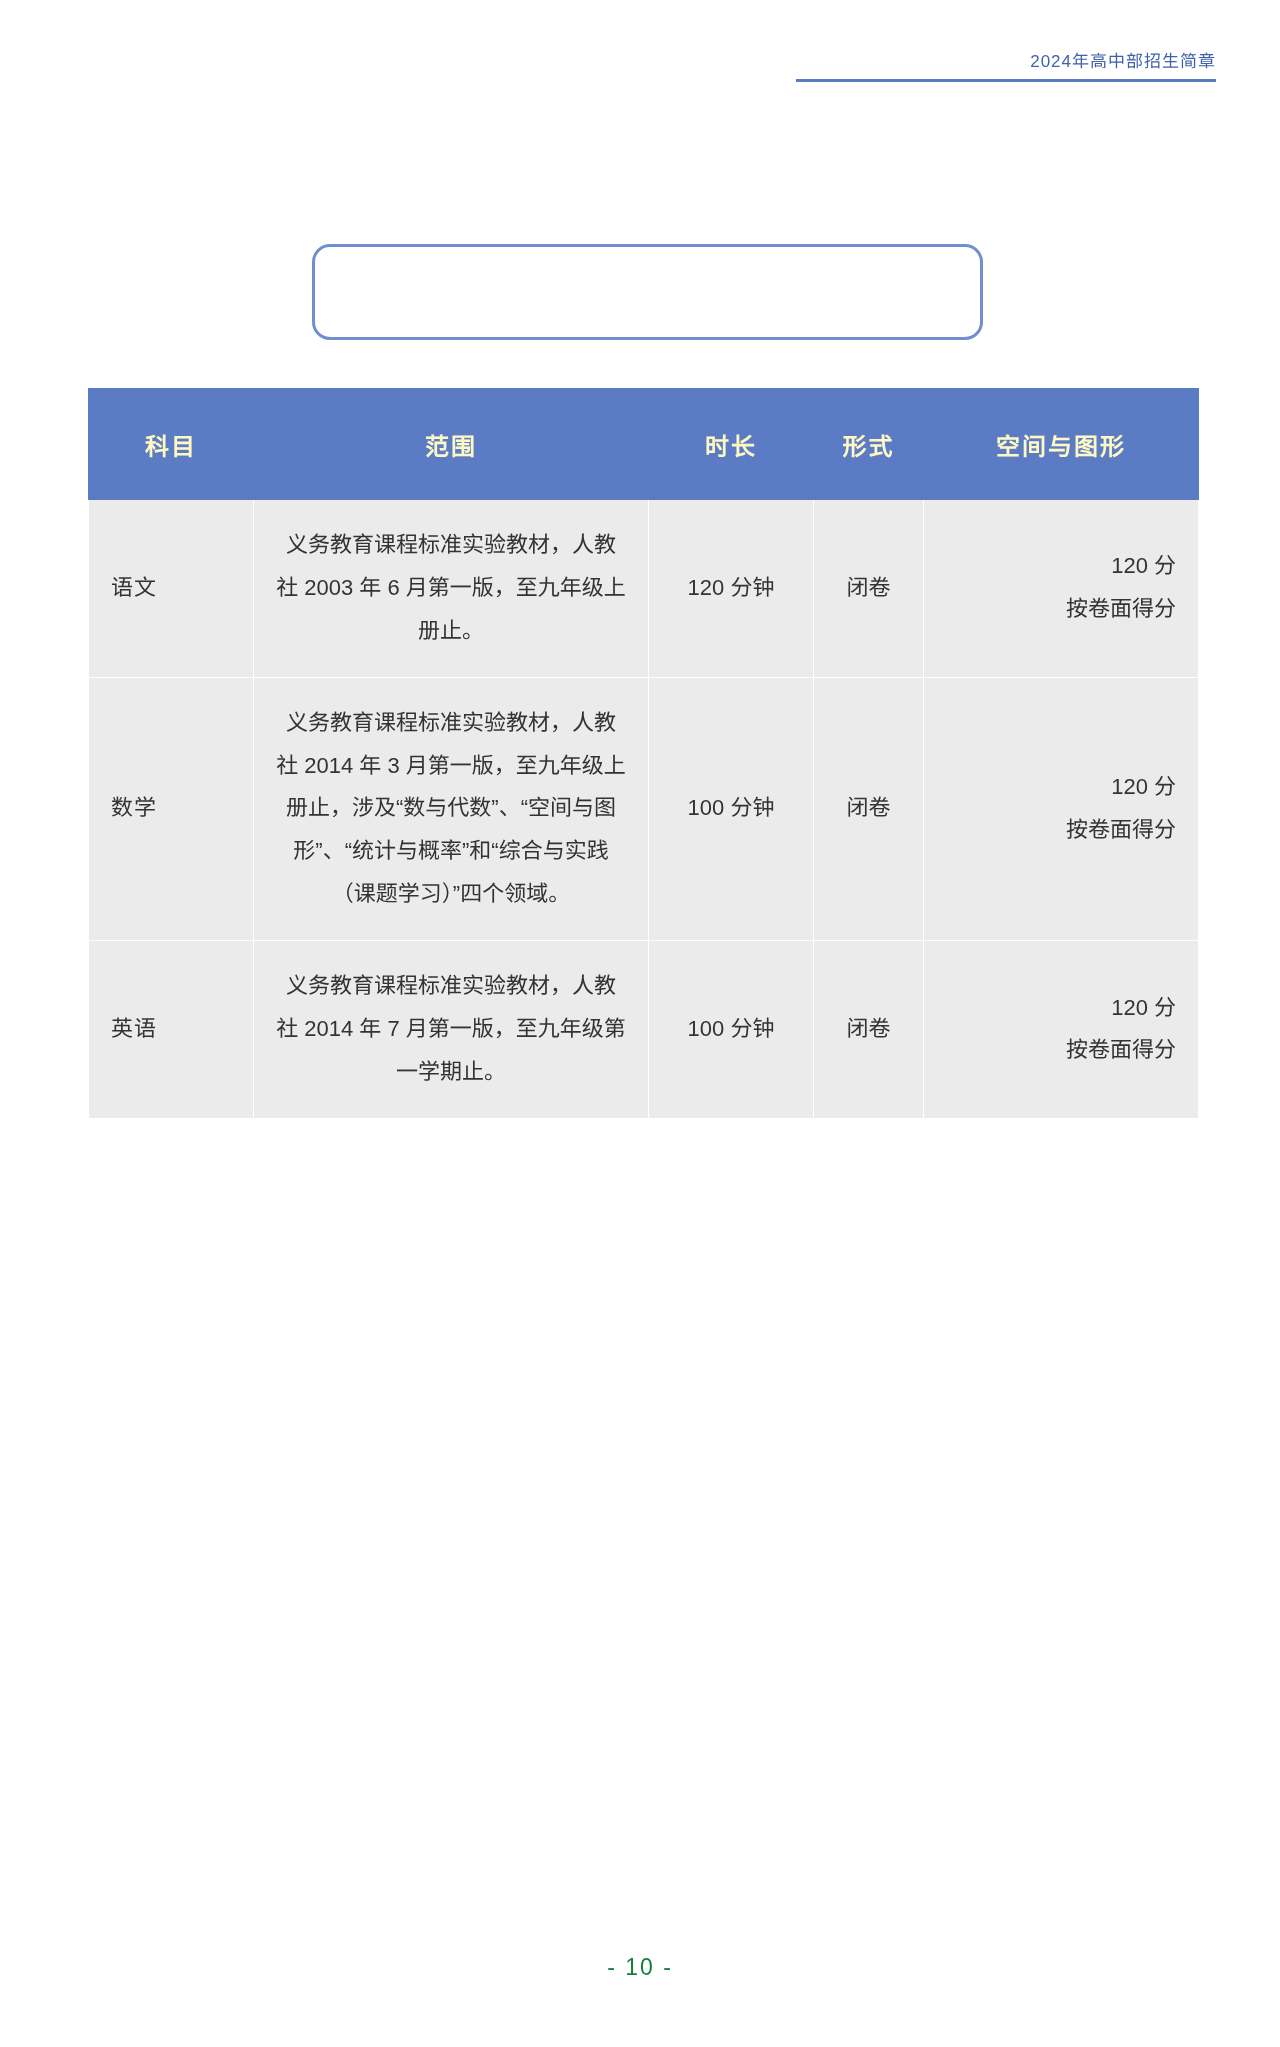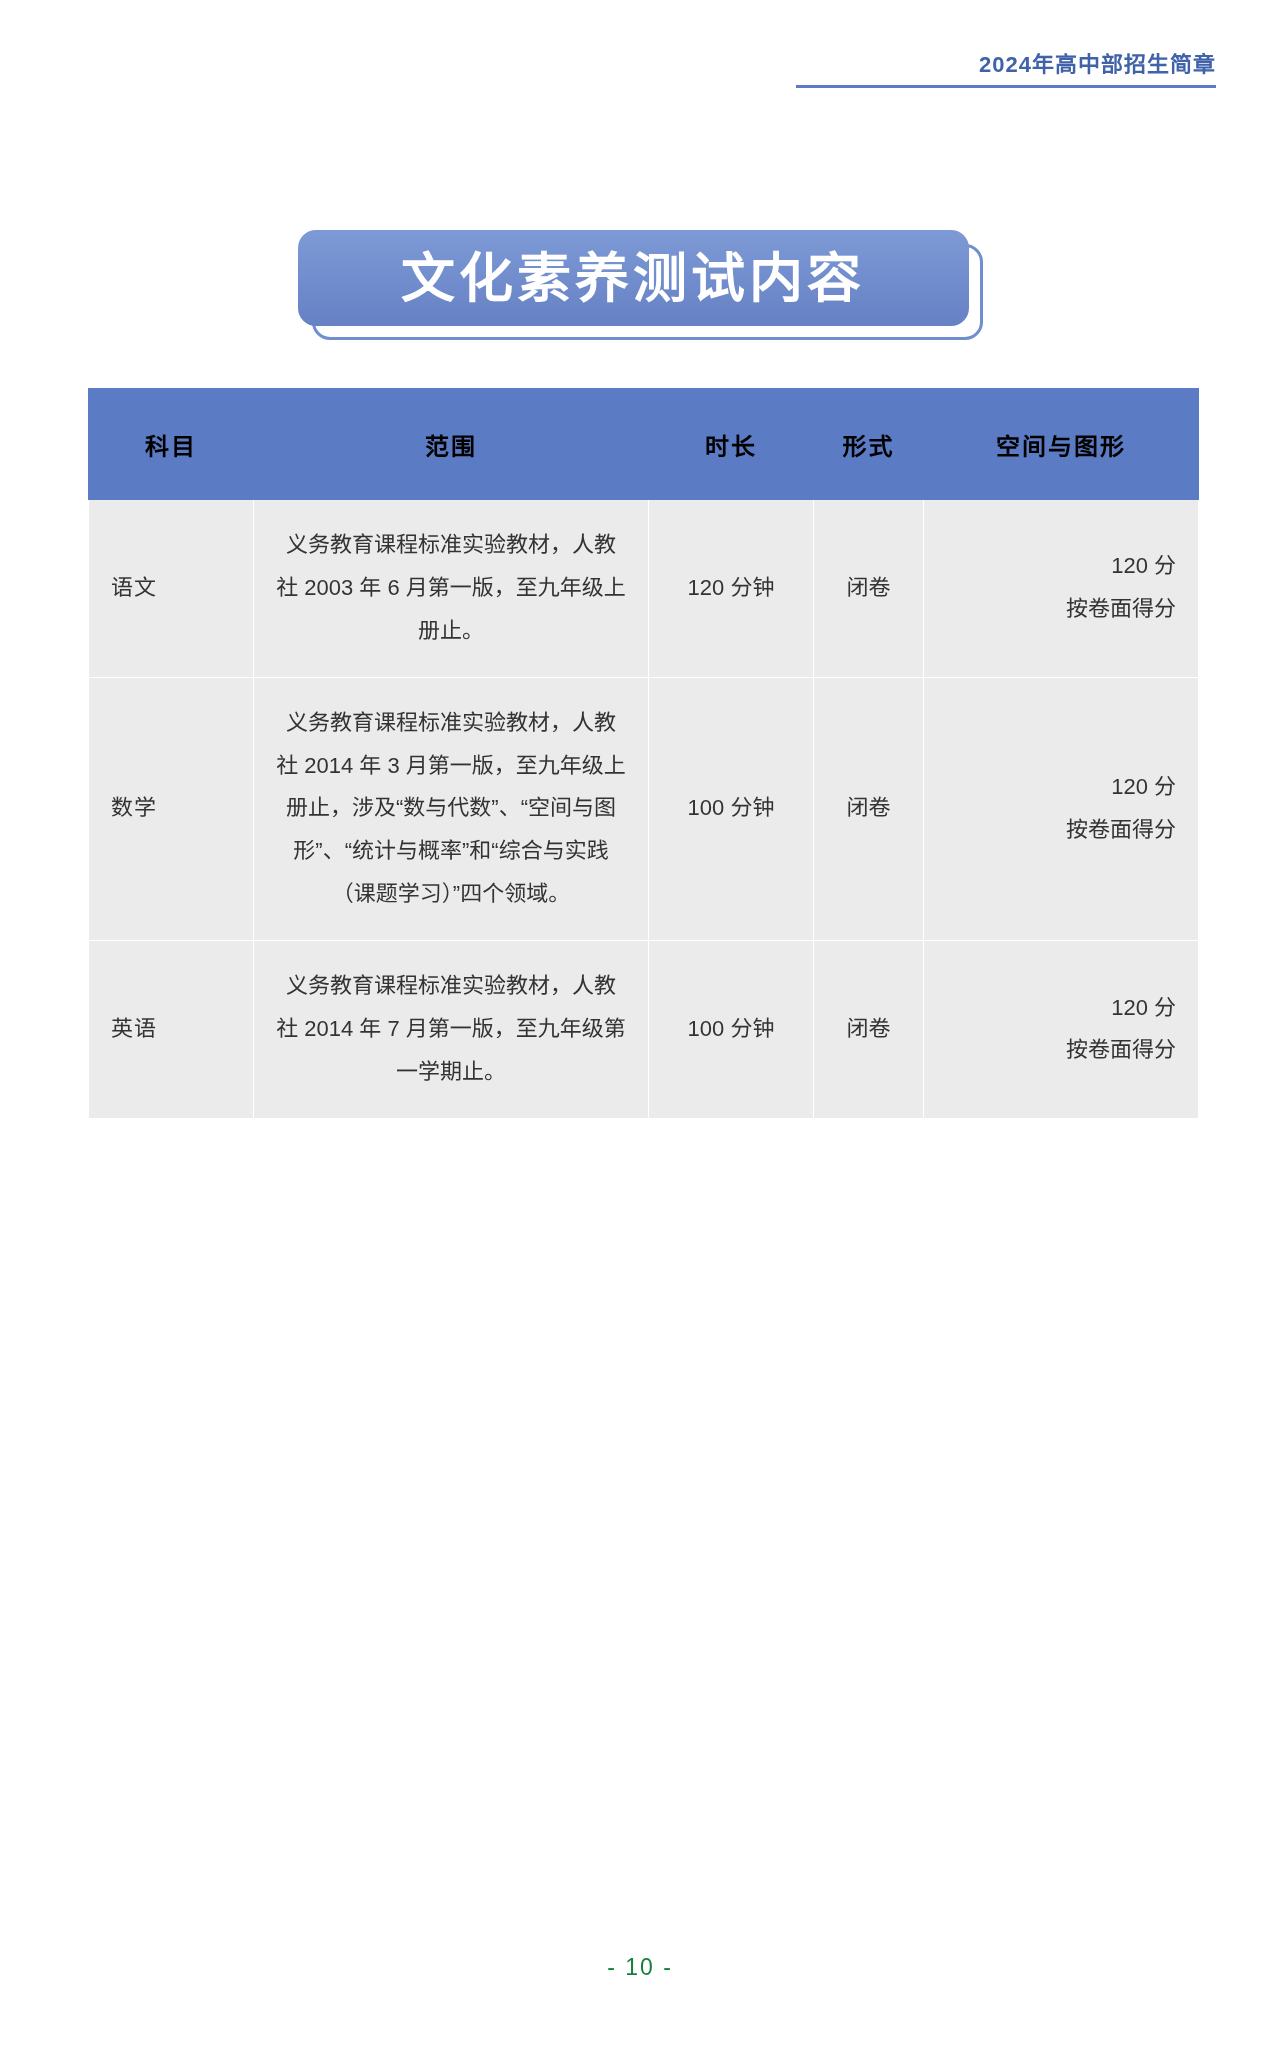--- a/index.html
+++ b/index.html
@@ -18,22 +18,22 @@
 
   
   .page-header {
     position: absolute;
     top: 52px;
     right: 64px;
     width: 420px;
     text-align: right;
   }
   .page-header .header-text {
-    font-size: 22px;
-    font-weight: bold;
+    font-size: 17px;
+    font-weight: normal;
     color: #3f62a8;
     letter-spacing: 1px;
     line-height: 1.2;
     display: block;
   }
   .page-header .header-rule {
     margin-top: 7px;
     height: 3px;
     background: #5b7cc4;
     width: 100%;
@@ -93,21 +93,21 @@
     left: 88px;
     width: 1110px;
   }
   table.content-table {
     border-collapse: collapse;
     width: 1110px;
     table-layout: fixed;
   }
   table.content-table th {
     background: #5b7cc4;
-    color: #000000;
+    color: #fef9c3;
     font-size: 24px;
     font-weight: bold;
     letter-spacing: 2px;
     height: 108px;
     text-align: center;
     vertical-align: middle;
     border: 1px solid #5b7cc4;
   }
   table.content-table td {
     background: #ebebeb;
@@ -163,23 +163,20 @@
 <body>
 
 <div class="page-header">
   <span class="header-text">2024年高中部招生简章</span>
   <div class="header-rule"></div>
 </div>
 
 <div class="title-wrap">
   <div class="title-banner">
     <div class="shadow-box"></div>
-    <div class="main-box">
-      <span class="title-text">文化素养测试内容</span>
-    </div>
   </div>
 </div>
 
 <div class="table-wrap">
   <table class="content-table">
     <colgroup>
       <col class="col-subject">
       <col class="col-scope">
       <col class="col-duration">
       <col class="col-format">

